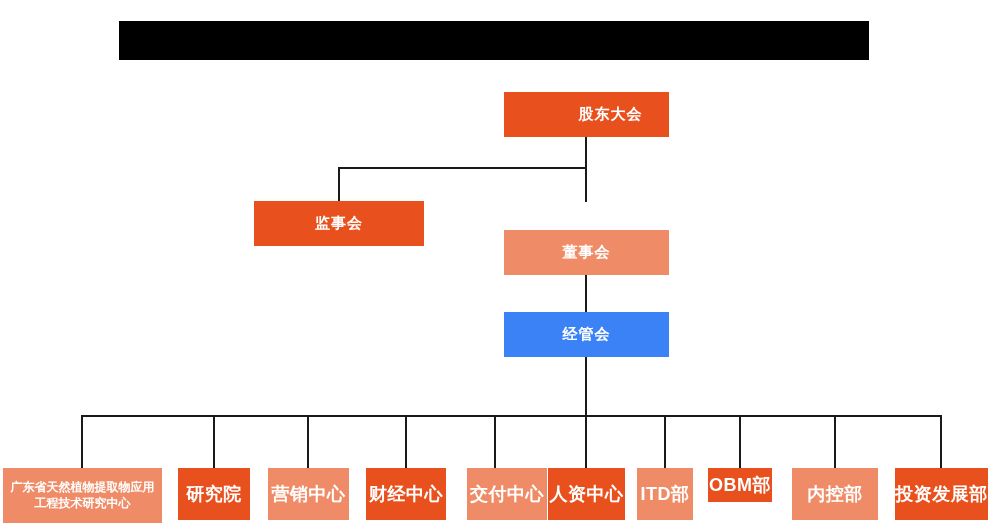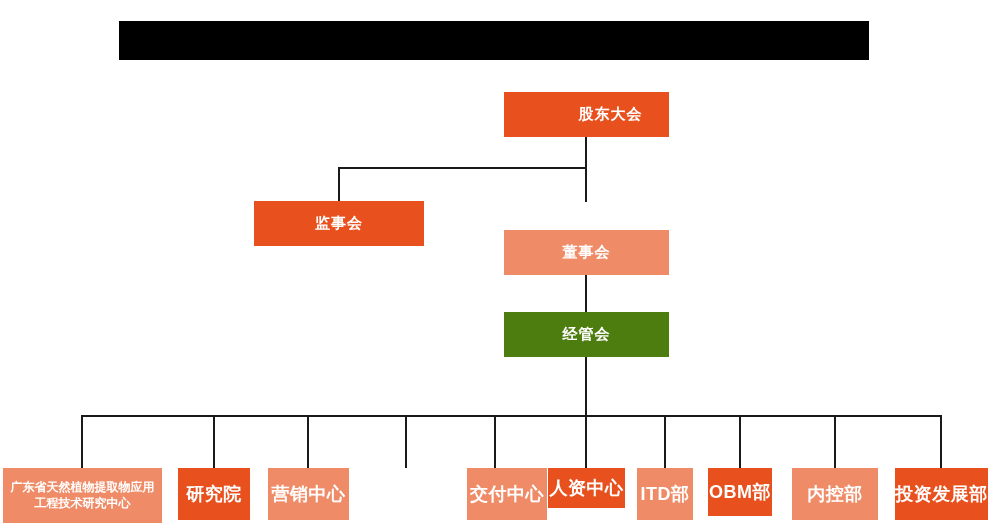--- a/index.html
+++ b/index.html
@@ -70,43 +70,46 @@
     <span>股东大会</span>
   </div>
 
   <div class="node" style="left: 254px; top: 201px; width: 170px; height: 45px; background: rgb(232, 81, 30);">
     <span>监事会</span>
   </div>
   <div class="node" style="left: 504px; top: 201px; width: 165px; height: 45px; background: rgb(239, 140, 103); margin-top: 29px;">
     <span>董事会</span>
   </div>
 
-  <div class="node" style="left: 504px; top: 312px; width: 165px; height: 45px; background: #4d7c0f; text-align: right;">
+  <div class="node" style="left: 504px; top: 312px; width: 165px; height: 45px; background: #3b82f6; text-align: right;">
     <span>经管会</span>
   </div>
 
   <div class="node tiny" style="left: 3px; top: 468px; width: 159px; height: 55px; background: rgb(239, 140, 103);">
     <span>广东省天然植物提取物应用工程技术研究中心</span>
   </div>
   <div class="node small" style="left: 178px; top: 468px; width: 72px; height: 52px; background: rgb(232, 81, 30);">
     <span>研究院</span>
   </div>
   <div class="node small" style="left: 268px; top: 468px; width: 81px; height: 52px; background: rgb(239, 140, 103);">
     <span>营销中心</span>
   </div>
+  <div class="node small" style="left: 366px; top: 468px; width: 80px; height: 52px; background: rgb(232, 81, 30);">
+    <span>财经中心</span>
+  </div>
   <div class="node small" style="left: 455px; top: 468px; width: 80px; height: 52px; background: rgb(239, 140, 103); margin-left: 12px;">
     <span>交付中心</span>
   </div>
-  <div class="node small" style="left: 548px; top: 468px; width: 77px; height: 40px; background: rgb(232, 81, 30);">
+  <div class="node small" style="left: 548px; top: 468px; width: 77px; height: 52px; background: rgb(232, 81, 30);">
     <span>人资中心</span>
   </div>
   <div class="node small" style="left: 637px; top: 468px; width: 56px; height: 52px; background: rgb(239, 140, 103);">
     <span>ITD部</span>
   </div>
-  <div class="node small" style="left: 708px; top: 468px; width: 64px; height: 48px; background: rgb(232, 81, 30);">
+  <div class="node small" style="left: 708px; top: 468px; width: 64px; height: 34px; background: rgb(232, 81, 30);">
     <span>OBM部</span>
   </div>
   <div class="node small" style="left: 792px; top: 468px; width: 86px; height: 52px; background: rgb(239, 140, 103);">
     <span>内控部</span>
   </div>
   <div class="node small" style="left: 895px; top: 468px; width: 93px; height: 52px; background: rgb(232, 81, 30);">
     <span>投资发展部</span>
   </div>
 
 </div>

